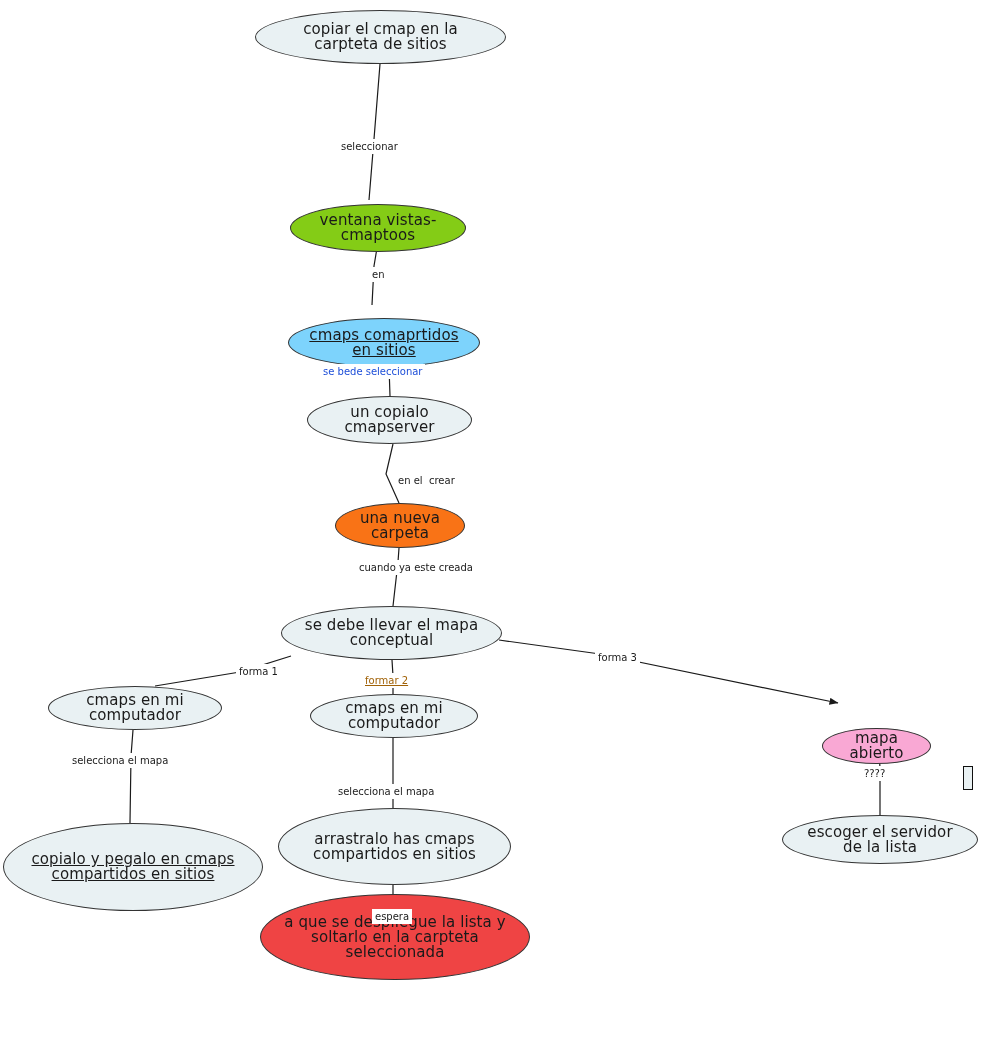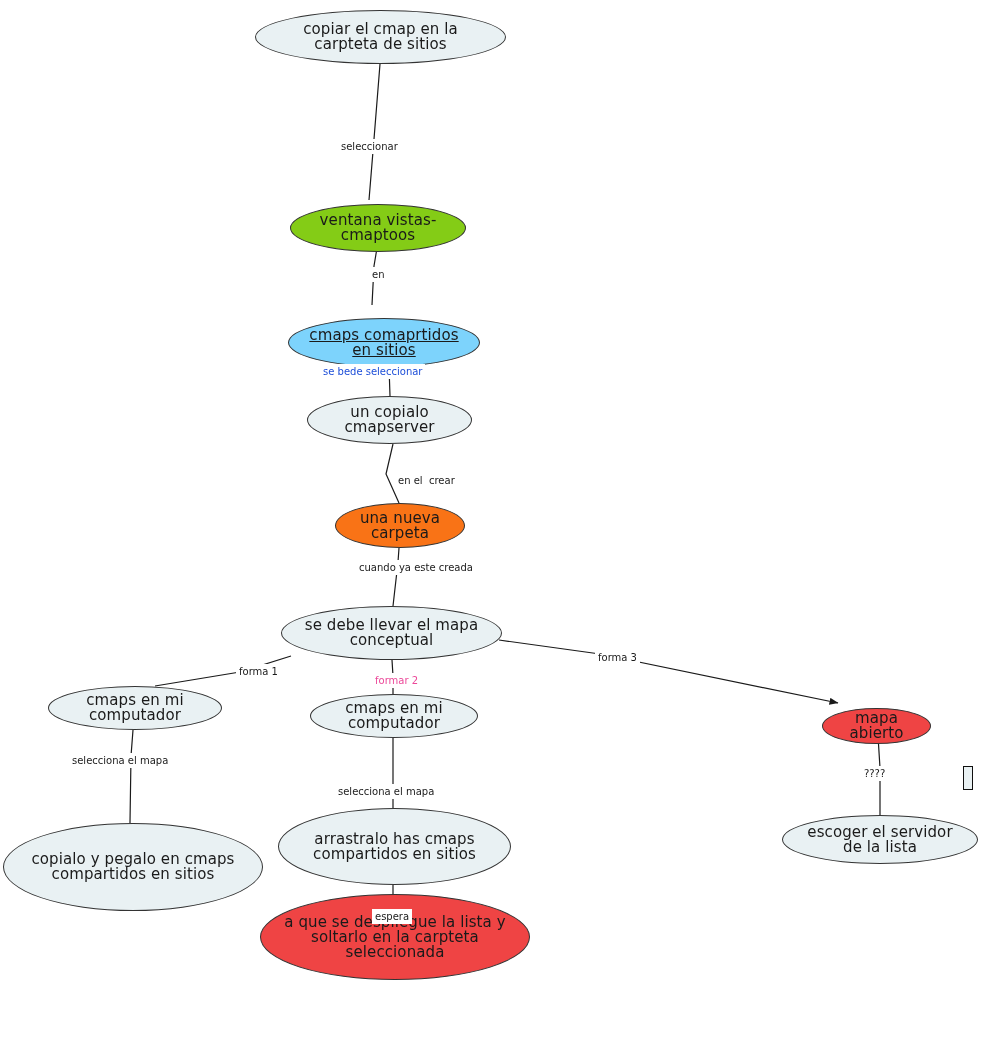--- a/index.html
+++ b/index.html
@@ -108,44 +108,44 @@
       </div>
       <div class="node" style="left: 281px; top: 606px; width: 221px; height: 54px; background: rgb(233, 241, 243); border-color: rgb(51, 51, 51); color: rgb(26, 26, 26);">
         <span>se debe llevar el mapa conceptual</span>
       </div>
       <div class="node" style="left: 48px; top: 686px; width: 174px; height: 44px; background: rgb(233, 241, 243); border-color: rgb(51, 51, 51); color: rgb(26, 26, 26);">
         <span>cmaps en mi computador</span>
       </div>
       <div class="node" style="left: 310px; top: 694px; width: 168px; height: 44px; background: rgb(233, 241, 243); border-color: rgb(51, 51, 51); color: rgb(26, 26, 26);">
         <span>cmaps en mi computador</span>
       </div>
-      <div class="node" style="left: 822px; top: 708px; width: 109px; height: 36px; background: #ef4444; border-color: rgb(51, 51, 51); color: rgb(26, 26, 26);">
+      <div class="node" style="left: 822px; top: 728px; width: 109px; height: 36px; background: #f9a8d4; border-color: rgb(51, 51, 51); color: rgb(26, 26, 26);">
         <span>mapa abierto</span>
       </div>
-      <div class="node" style="left: 3px; top: 823px; width: 260px; height: 88px; background: rgb(233, 241, 243); border-color: rgb(51, 51, 51); color: rgb(26, 26, 26);">
+      <div class="node" style="left: 3px; top: 823px; width: 260px; height: 88px; background: rgb(233, 241, 243); border-color: rgb(51, 51, 51); color: rgb(26, 26, 26); text-decoration: underline;">
         <span>copialo y pegalo en cmaps compartidos en sitios</span>
       </div>
       <div class="node" style="left: 278px; top: 808px; width: 233px; height: 77px; background: rgb(233, 241, 243); border-color: rgb(51, 51, 51); color: rgb(26, 26, 26);">
         <span>arrastralo has cmaps compartidos en sitios</span>
       </div>
       <div class="node" style="left: 782px; top: 815px; width: 196px; height: 49px; background: rgb(233, 241, 243); border-color: rgb(51, 51, 51); color: rgb(26, 26, 26);">
         <span>escoger el servidor de la lista</span>
       </div>
       <div class="node" style="left: 260px; top: 894px; width: 270px; height: 86px; background: #ef4444; border-color: rgb(51, 51, 51); color: rgb(26, 26, 26);">
         <span>a que se despliegue la lista y soltarlo en la carpteta seleccionada</span>
       </div>
     </div>
   <div id="label-layer">
       <div class="edge-label" style="left: 338px; top: 139px; color: rgb(26, 26, 26);">seleccionar</div>
       <div class="edge-label" style="left: 369px; top: 267px; color: rgb(26, 26, 26);">en</div>
       <div class="edge-label" style="left: 320px; top: 364px; color: #1d4ed8;">se bede seleccionar</div>
       <div class="edge-label" style="left: 359px; top: 473px; color: rgb(26, 26, 26); margin-left: 36px;">en el  crear</div>
       <div class="edge-label" style="left: 318px; top: 560px; color: rgb(26, 26, 26); margin-left: 38px;">cuando ya este creada</div>
       <div class="edge-label" style="left: 236px; top: 664px; color: rgb(26, 26, 26);">forma 1</div>
-      <div class="edge-label" style="left: 372px; top: 673px; color: #ec4899;">formar 2</div>
+      <div class="edge-label" style="left: 362px; top: 673px; color: #a16207; text-decoration: underline;">formar 2</div>
       <div class="edge-label" style="left: 595px; top: 650px; color: rgb(26, 26, 26);">forma 3</div>
       <div class="edge-label" style="left: 69px; top: 753px; color: rgb(26, 26, 26);">selecciona el mapa</div>
       <div class="edge-label" style="left: 335px; top: 784px; color: rgb(26, 26, 26);">selecciona el mapa</div>
       <div class="edge-label" style="left: 861px; top: 766px; color: rgb(26, 26, 26);">????</div>
       <div class="edge-label" style="left: 372px; top: 909px; color: rgb(26, 26, 26);">espera</div>
     </div>
   <div id="artifact-layer">
       <div class="tofu-box" style="left: 963px; top: 766px; width: 10px; height: 24px; background: rgb(233, 241, 243);"></div>
     </div>
 

